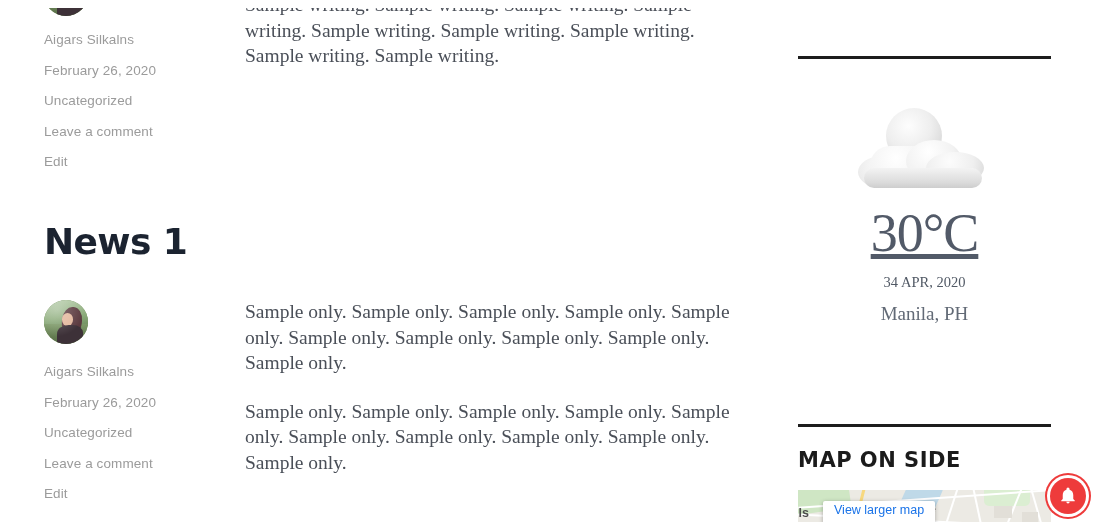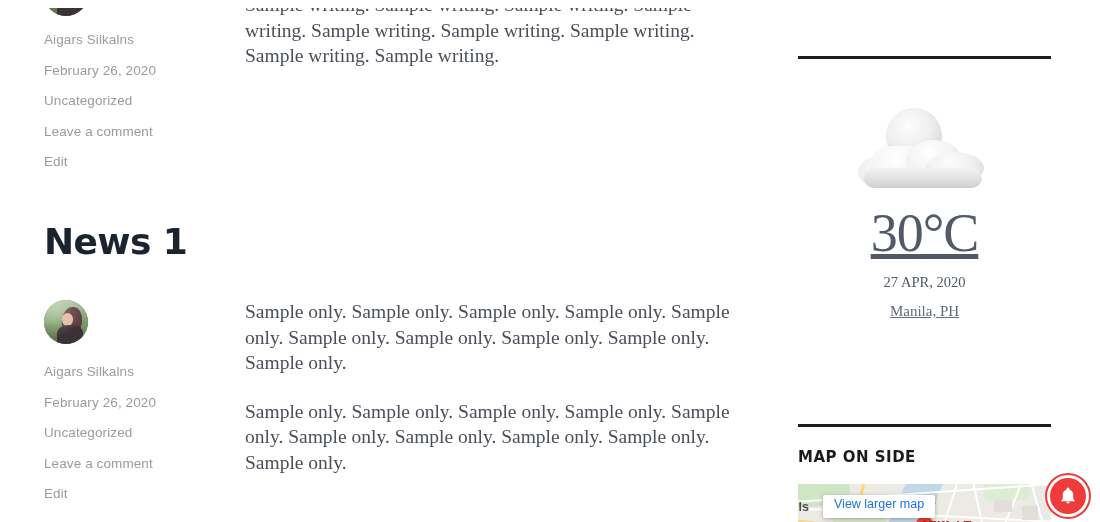--- a/index.html
+++ b/index.html
@@ -177,32 +177,31 @@
     text-decoration: underline;
   }
   .wx-date {
     font-family: "Liberation Serif", serif;
     font-size: 14.5px;
     color: #515965;
     margin-top: 14px;
   }
   .wx-loc {
     font-family: "Liberation Serif", serif;
-    font-size: 15px;
+    font-size: 19px;
     color: #626a76;
     margin-top: 12px;
-    text-decoration: underline;
   }
 
   
   .map-widget { position: absolute; left: 0; width: 253px; }
   .widget-title {
     font-family: "DejaVu Sans", sans-serif;
     font-weight: bold;
-    font-size: 15px;
+    font-size: 21px;
     letter-spacing: .5px;
     color: #1b1b1b;
     margin: 0;
   }
 
   .map-embed {
     position: relative;
     width: 253px; height: 48px;
     margin-top: 18px;
     overflow: hidden;
@@ -341,21 +340,21 @@
     <div class="weather" style="top:106px;">
       <div class="wx-icon">
         <div class="sun"></div>
         <div class="c3"></div>
         <div class="c1"></div>
         <div class="c2"></div>
         <div class="c4"></div>
         <div class="base"></div>
       </div>
       <div class="wx-temp">30°C</div>
-      <div class="wx-date">27 APR, 2020</div>
+      <div class="wx-date">34 APR, 2020</div>
       <div class="wx-loc">Manila, PH</div>
     </div>
 
     <div class="side-rule" style="top:424px;"></div>
 
     <div class="map-widget" style="top:448px;">
       <h3 class="widget-title">MAP ON SIDE</h3>
 
       <div class="map-embed">
         <div class="land"></div>

